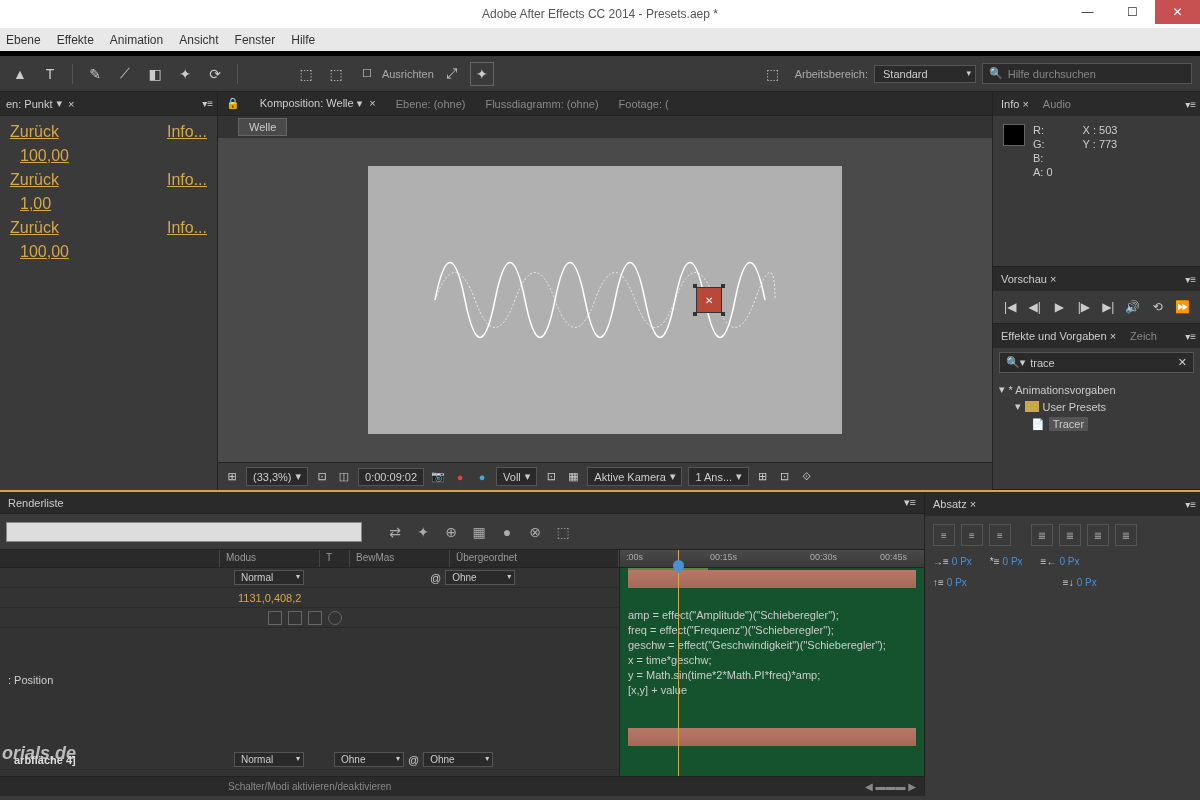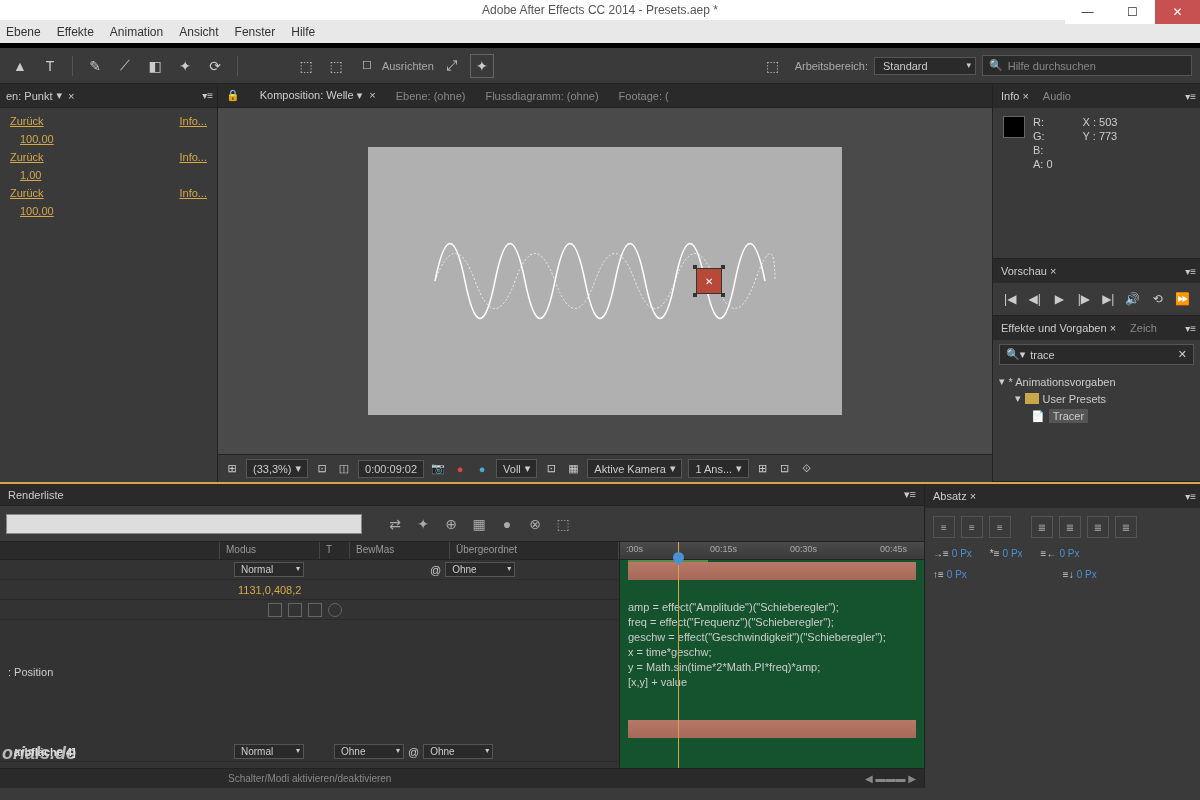--- a/index.html
+++ b/index.html
@@ -1,18 +1,18 @@
 <!DOCTYPE html>
 <html><head>
 <meta charset="utf-8">
 <style>
 * { margin: 0; padding: 0; box-sizing: border-box; font-family: "Segoe UI", Arial, sans-serif; }
 body { width: 1200px; height: 800px; background: #3a3a3a; overflow: hidden; font-size: 11px; color: #ccc; }
 
-.titlebar { height: 20px; background: #fff; display: flex; align-items: center; justify-content: center; position: relative; text-align: right; }
+.titlebar { height: 28px; background: #fff; display: flex; align-items: center; justify-content: center; position: relative; text-align: right; }
 .titlebar-title { color: #555; font-size: 12px; }
 .win-controls { position: absolute; right: 0; top: 0; display: flex; }
 .win-btn { width: 45px; height: 24px; display: flex; align-items: center; justify-content: center; font-size: 12px; }
 .win-close { background: #c75050; color: #fff; }
 .win-btn:not(.win-close) { background: #fff; color: #333; }
 
 .menubar { height: 28px; background: #e8e8e8; display: flex; align-items: center; padding: 0 6px; gap: 16px; border-bottom: 5px solid #000000; }
 .menubar span { color: #333; font-size: 12px; cursor: default; }
 
 .toolbar { height: 36px; background: #3a3a3a; border-bottom: 1px solid #222; display: flex; align-items: center; padding: 0 8px; gap: 6px; }
@@ -23,21 +23,21 @@
 .tool-dropdown::after { content: "▾"; position: absolute; right: 4px; font-size: 9px; }
 .search-box { flex: 0 0 210px; background: #2a2a2a; border: 1px solid #555; padding: 3px 6px; color: #999; display: flex; align-items: center; gap: 5px; }
 
 .main-area { display: flex; height: 398px; }
 
 .left-panel { width: 218px; background: #3a3a3a; border-right: 1px solid #222; }
 .panel-tab-row { height: 24px; background: #2a2a2a; display: flex; align-items: center; padding: 0 6px; font-size: 11px; border-bottom: 1px solid #222; position: relative; }
 .panel-tab-row .close-x { margin-left: 6px; cursor: pointer; }
 .panel-menu { position: absolute; right: 4px; font-size: 10px; }
 .history-list { padding: 4px 0; }
-.history-row { display: flex; justify-content: space-between; padding: 3px 10px; font-size: 11px; }
+.history-row { display: flex; justify-content: space-between; padding: 3px 10px; font-size: 16px; }
 .history-link { color: #d4a84a; text-decoration: underline; cursor: pointer; }
 .history-val { color: #d4a84a; text-decoration: underline; padding-left: 10px; }
 
 .center-panel { flex: 1; background: #3a3a3a; display: flex; flex-direction: column; }
 .comp-tabs { height: 24px; background: #2a2a2a; display: flex; align-items: center; padding: 0 8px; gap: 20px; font-size: 11px; color: #888; border-bottom: 1px solid #222; }
 .comp-tab.active { color: #ccc; }
 .comp-tab .close-x { margin-left: 4px; }
 .breadcrumb { height: 22px; background: #333; display: flex; align-items: center; padding: 0 20px; }
 .breadcrumb-item { background: #4a4a4a; padding: 2px 10px; font-size: 11px; border: 1px solid #666; }
 .viewer { flex: 1; background: #4a4a4a; display: flex; align-items: center; justify-content: center; position: relative; }
@@ -194,20 +194,23 @@
 
   <div class="center-panel">
     <div class="comp-tabs">
       <span>🔒</span>
       <span class="comp-tab active"><span>Komposition: Welle</span> ▾ <span class="close-x">×</span></span>
       <span class="comp-tab">Ebene: (ohne)</span>
       <span class="comp-tab">Flussdiagramm: (ohne)</span>
       <span class="comp-tab">Footage: (</span>
       <span class="panel-menu" style="margin-left:auto">▾≡</span>
     </div>
+    <div class="breadcrumb">
+      <div class="breadcrumb-item">Welle</div>
+    </div>
     <div class="viewer">
       <div class="canvas">
         <svg class="wave-svg" width="360" height="120">
           <path d="M10,60 Q30,5 50,60 T90,60 T130,60 T170,60 T210,60 T250,60 T290,60 T330,60 T350,60" stroke="#eee" stroke-width="1" fill="none" stroke-dasharray="2,2"></path>
           <path d="M10,60 C20,10 30,10 40,60 C50,110 60,110 70,60 C80,10 90,10 100,60 C110,110 120,110 130,60 C140,10 150,10 160,60 C170,110 180,110 190,60 C200,10 210,10 220,60 C230,110 240,110 250,60 C260,10 270,10 280,60 C290,110 300,110 310,60 C320,10 330,10 340,60" stroke="#fff" stroke-width="1.5" fill="none"></path>
         </svg>
         <div class="marker">✕
           <div class="marker-handles">
             <span style="top:-2px;left:-2px"></span>
               <span style="top:-2px;right:-2px"></span>
@@ -356,21 +359,21 @@
           <span>@</span>
           <div class="tl-dd">Ohne</div>
         </div>
         <div class="watermark">orials.de</div>
       </div>
       <div class="tl-right">
         <div class="work-area"></div>
         <div class="time-ruler">
           <span class="time-tick" style="left:6px">:00s</span>
           <span class="time-tick" style="left:90px">00:15s</span>
-          <span class="time-tick" style="left:170px">00:30s</span>
+          <span class="time-tick" style="left:190px">00:30s</span>
           <span class="time-tick" style="left:260px">00:45s</span>
         </div>
         <div class="track-green"></div>
         <div class="track-bar track1"></div>
         <div class="playhead"></div>
         <div class="expr-area">
           <div>amp = effect("Amplitude")("Schieberegler");</div>
           <div>freq = effect("Frequenz")("Schieberegler");</div>
           <div>geschw = effect("Geschwindigkeit")("Schieberegler");</div>
           <div></div>

